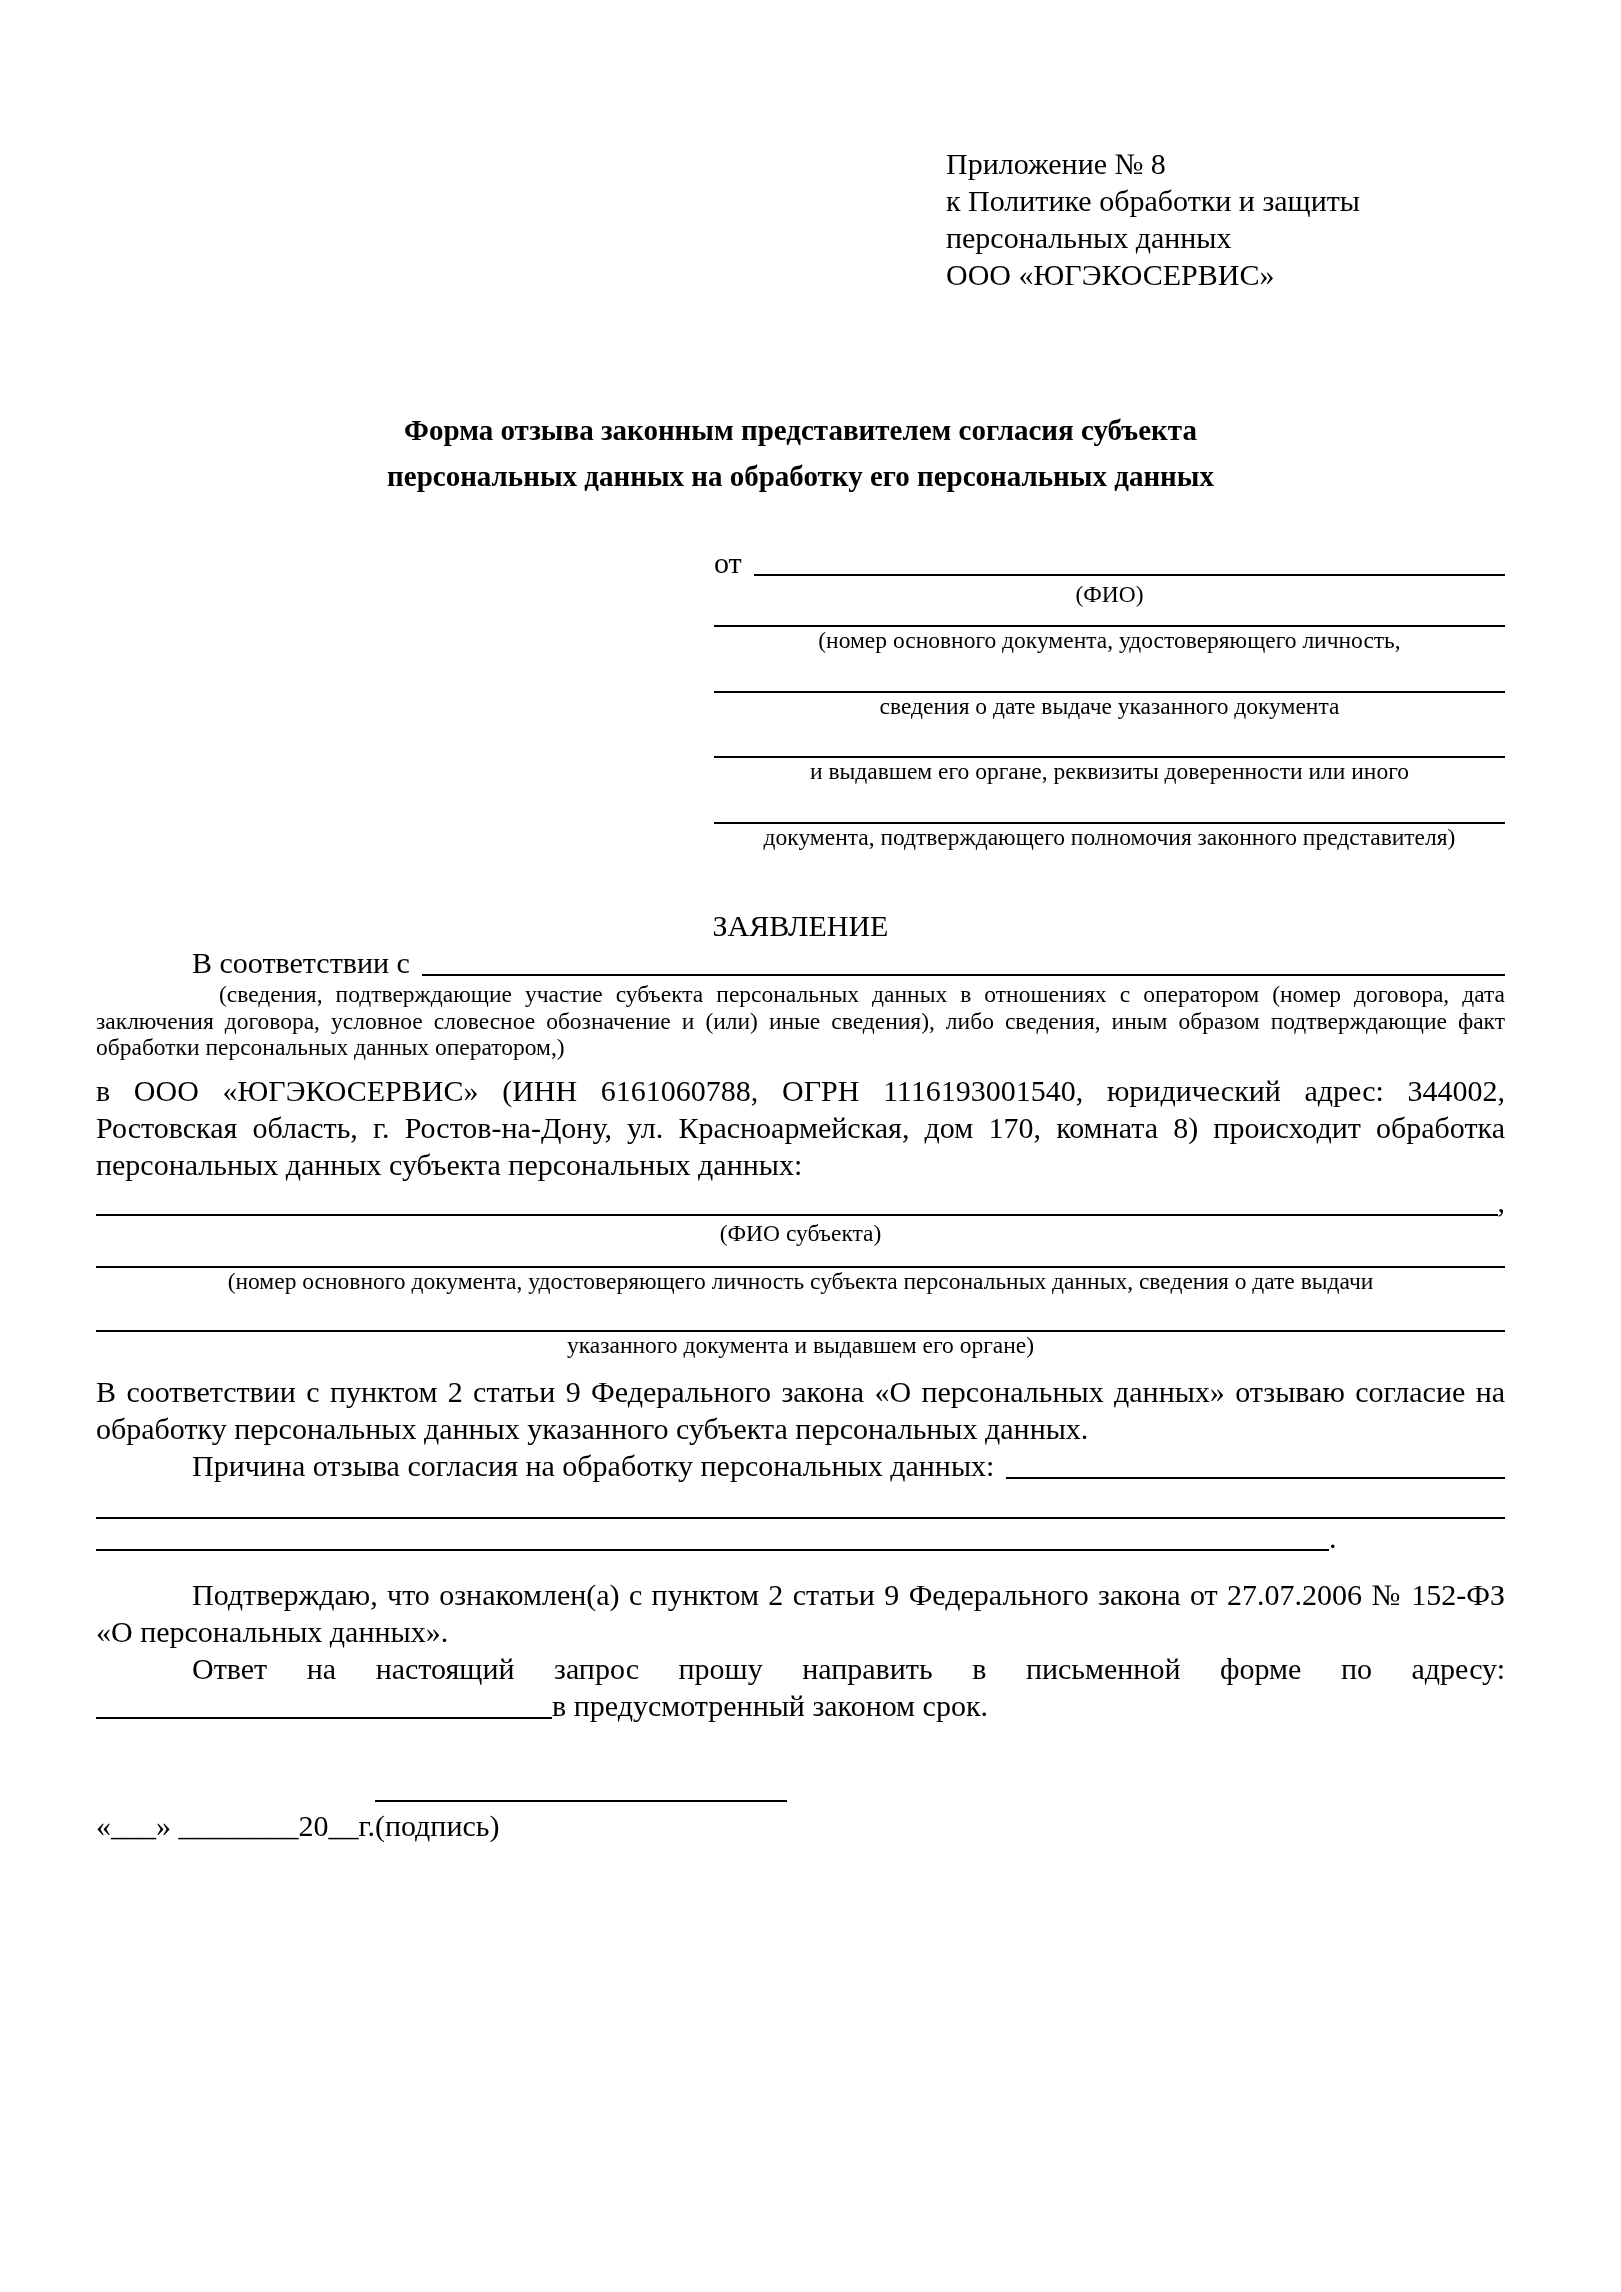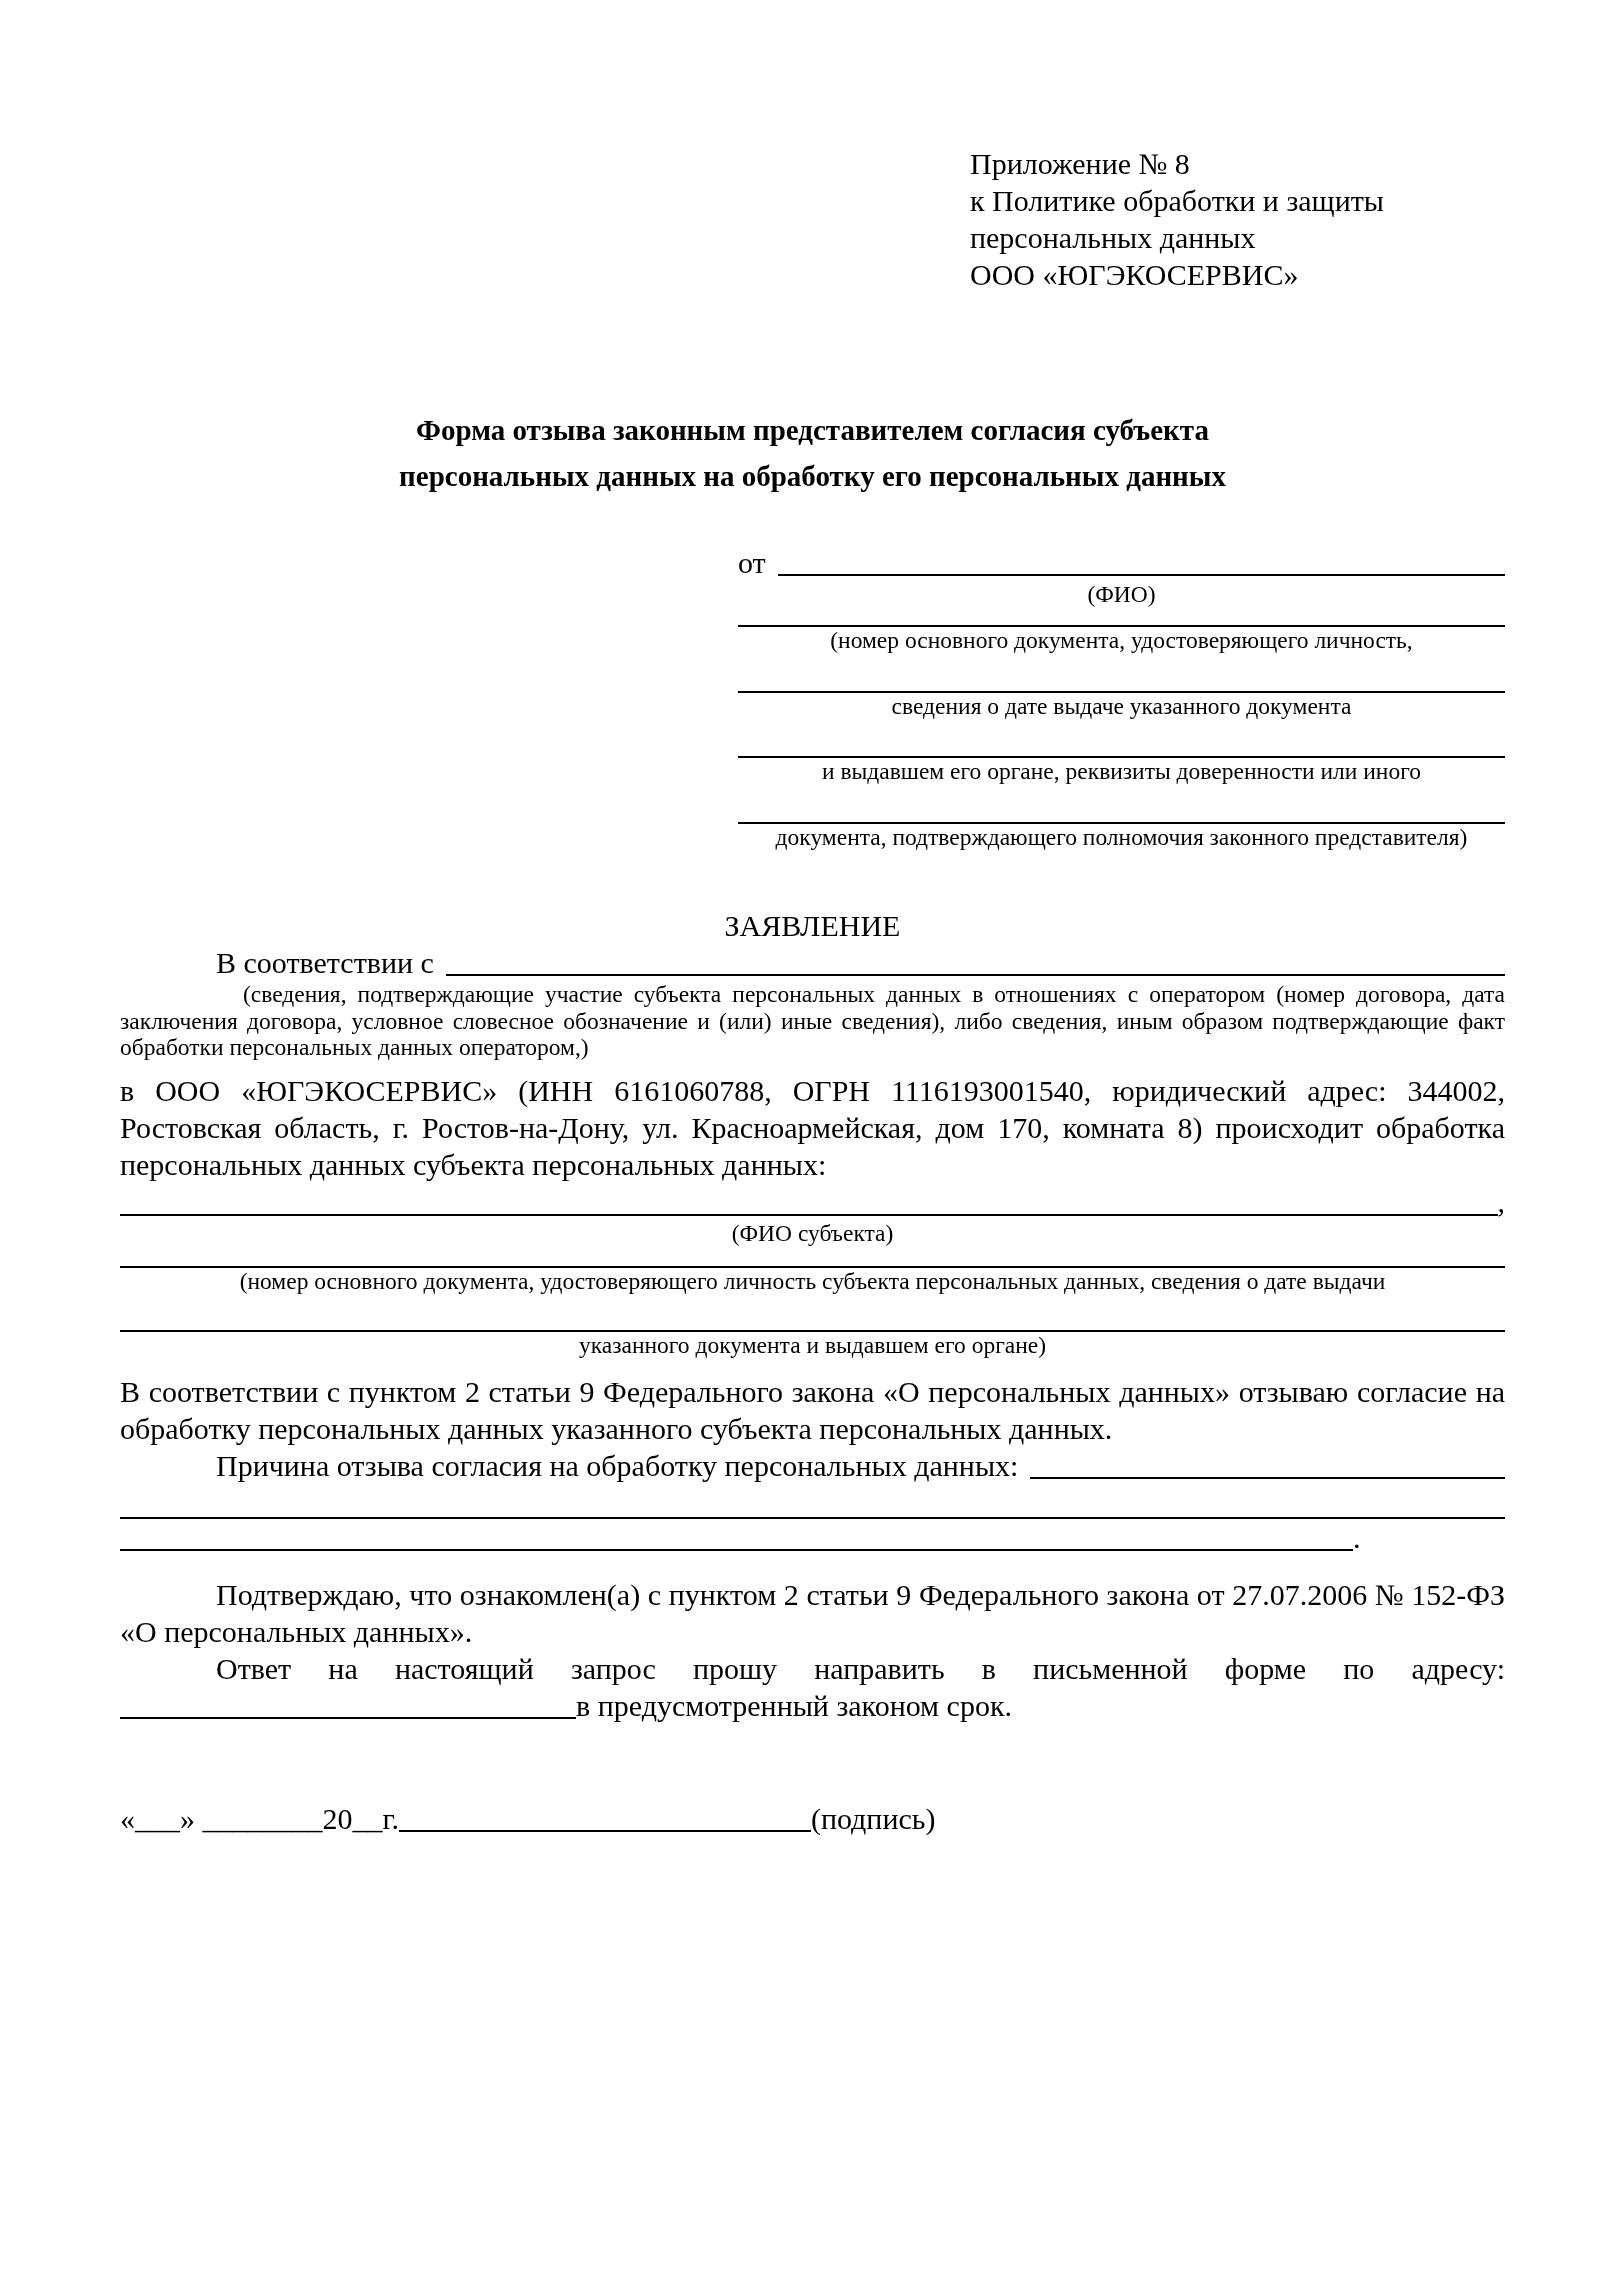--- a/index.html
+++ b/index.html
@@ -2,21 +2,21 @@
 <html><head>
 <meta charset="utf-8">
 <style>
   * { box-sizing: border-box; }
   html, body { margin: 0; padding: 0; background: #ffffff; }
   .page {
     width: 1621px; height: 2293px;
     background: #ffffff; color: #000000;
     font-family: "Liberation Serif", "DejaVu Serif", serif;
     font-size: 30px; line-height: 37px;
-    padding: 145px 116px 59px 120px;
+    padding: 145px 116px 59px 96px;
     overflow: hidden;
   }
   .appendix { margin-left: 850px; }
   .doc-title { margin-top: 114px; text-align: center; font-weight: bold; font-size: 29px; line-height: 46px; }
   .addr { margin-top: 45px; margin-left: 618px; }
   .row { display: flex; }
   .fill { flex: 1 1 auto; border-bottom: 2px solid #000; margin-bottom: 4.9px; }
   .label { white-space: nowrap; margin-right: 11.8px; }
   .indent { padding-left: 96px; }
   .cap { font-size: 23.5px; line-height: 26.5px; text-align: center; }
@@ -29,21 +29,21 @@
   .small-just { font-size: 23.5px; line-height: 26.5px; text-align: justify; text-indent: 123px; }
   .para { text-align: justify; }
   .op-para { margin-top: 11.8px; }
   .withdraw { margin-top: 14.7px; }
   .blankline-full { height: 35px; border-bottom: 2px solid #000; }
   .fill-fixed { flex: 0 0 1233px; border-bottom: 2px solid #000; margin-bottom: 4.9px; }
   .confirm { margin-top: 19.6px; text-indent: 96px; }
   .reply1 { text-indent: 96px; text-align: justify; text-align-last: justify; }
   .addr-blank { width: 456px; border-bottom: 2px solid #000; margin-bottom: 4.9px; }
   .footer { margin-top: 76px; display: flex; justify-content: flex-start; align-items: flex-end; }
-  .sig-group { display: flex; margin-right: 43px; }
+  .sig-group { display: flex; margin-right: 43px; flex-direction: column; }
   .sig-line { width: 412px; border-bottom: 2px solid #000; margin-bottom: 4.9px; }
 </style>
 </head>
 <body>
 
 <div class="page">
 
   <div class="appendix">
     <div>Приложение № 8</div>
     <div>к Политике обработки и защиты</div>

